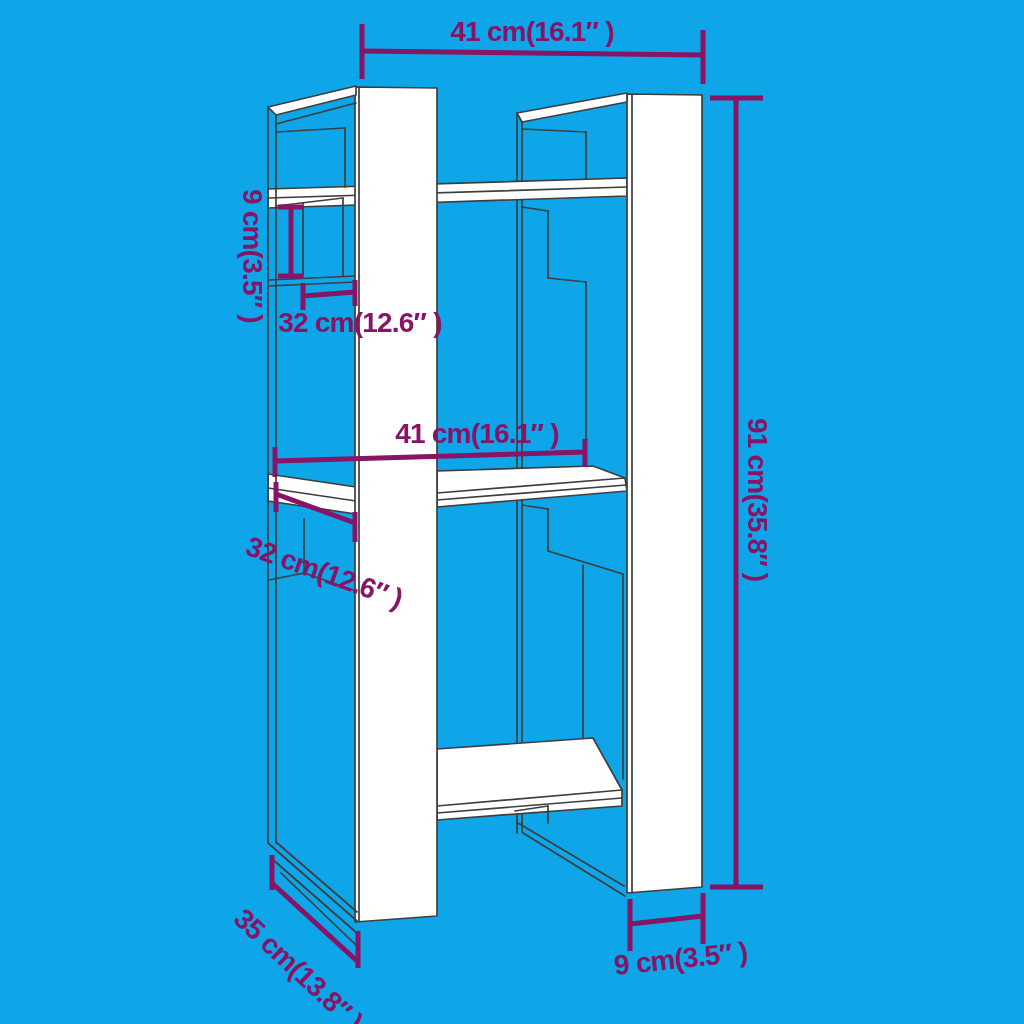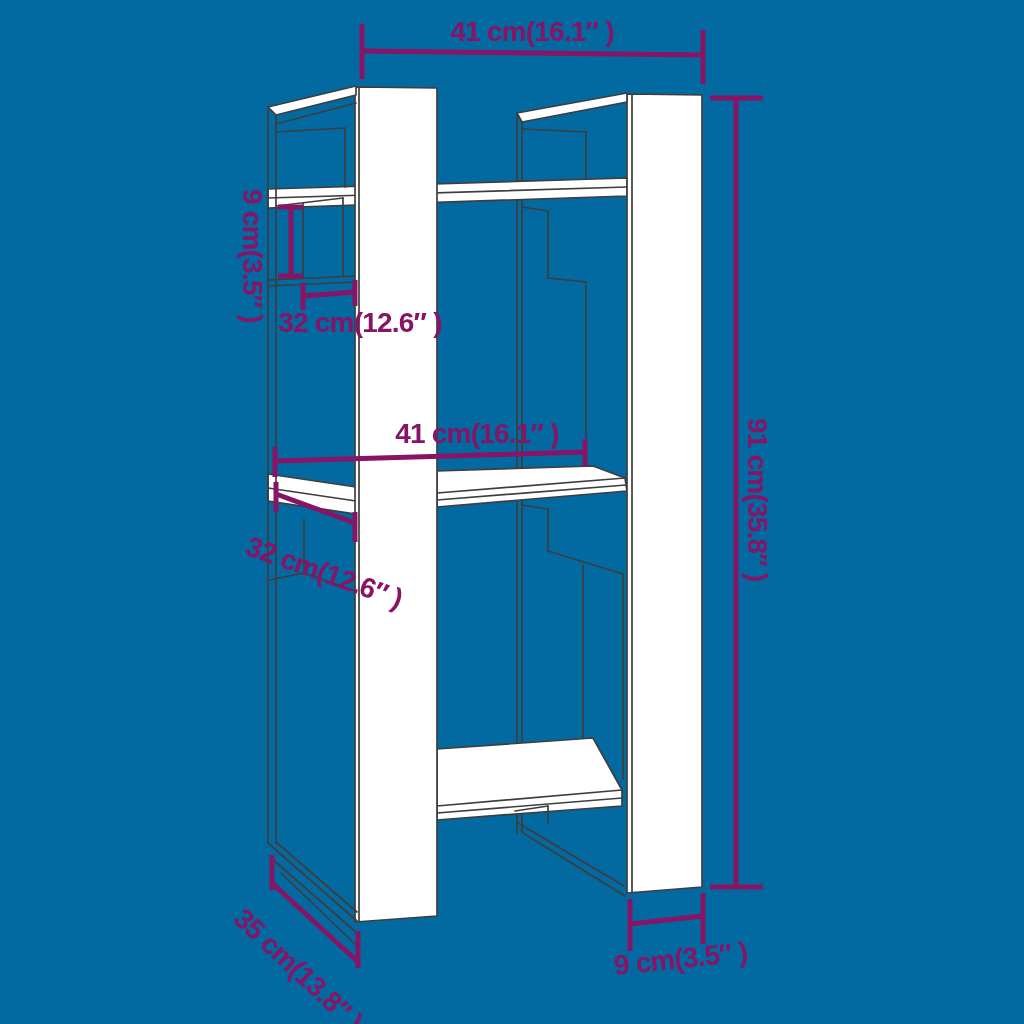--- a/index.html
+++ b/index.html
@@ -8,21 +8,21 @@
     background: #ffffff;
     width: 1024px;
     height: 1024px;
     overflow: hidden;
     font-family: "Liberation Sans", sans-serif;
   }
   .canvas {
     position: relative;
     width: 1024px;
     height: 1024px;
-    background: #0369a1;
+    background: #0ea5e9;
   }
   svg { display: block; }
   .wire {
     fill: none;
     stroke: #3e3e3e;
     stroke-width: 1.7;
     stroke-linecap: round;
     stroke-linejoin: round;
   }
   .wire-filled {

